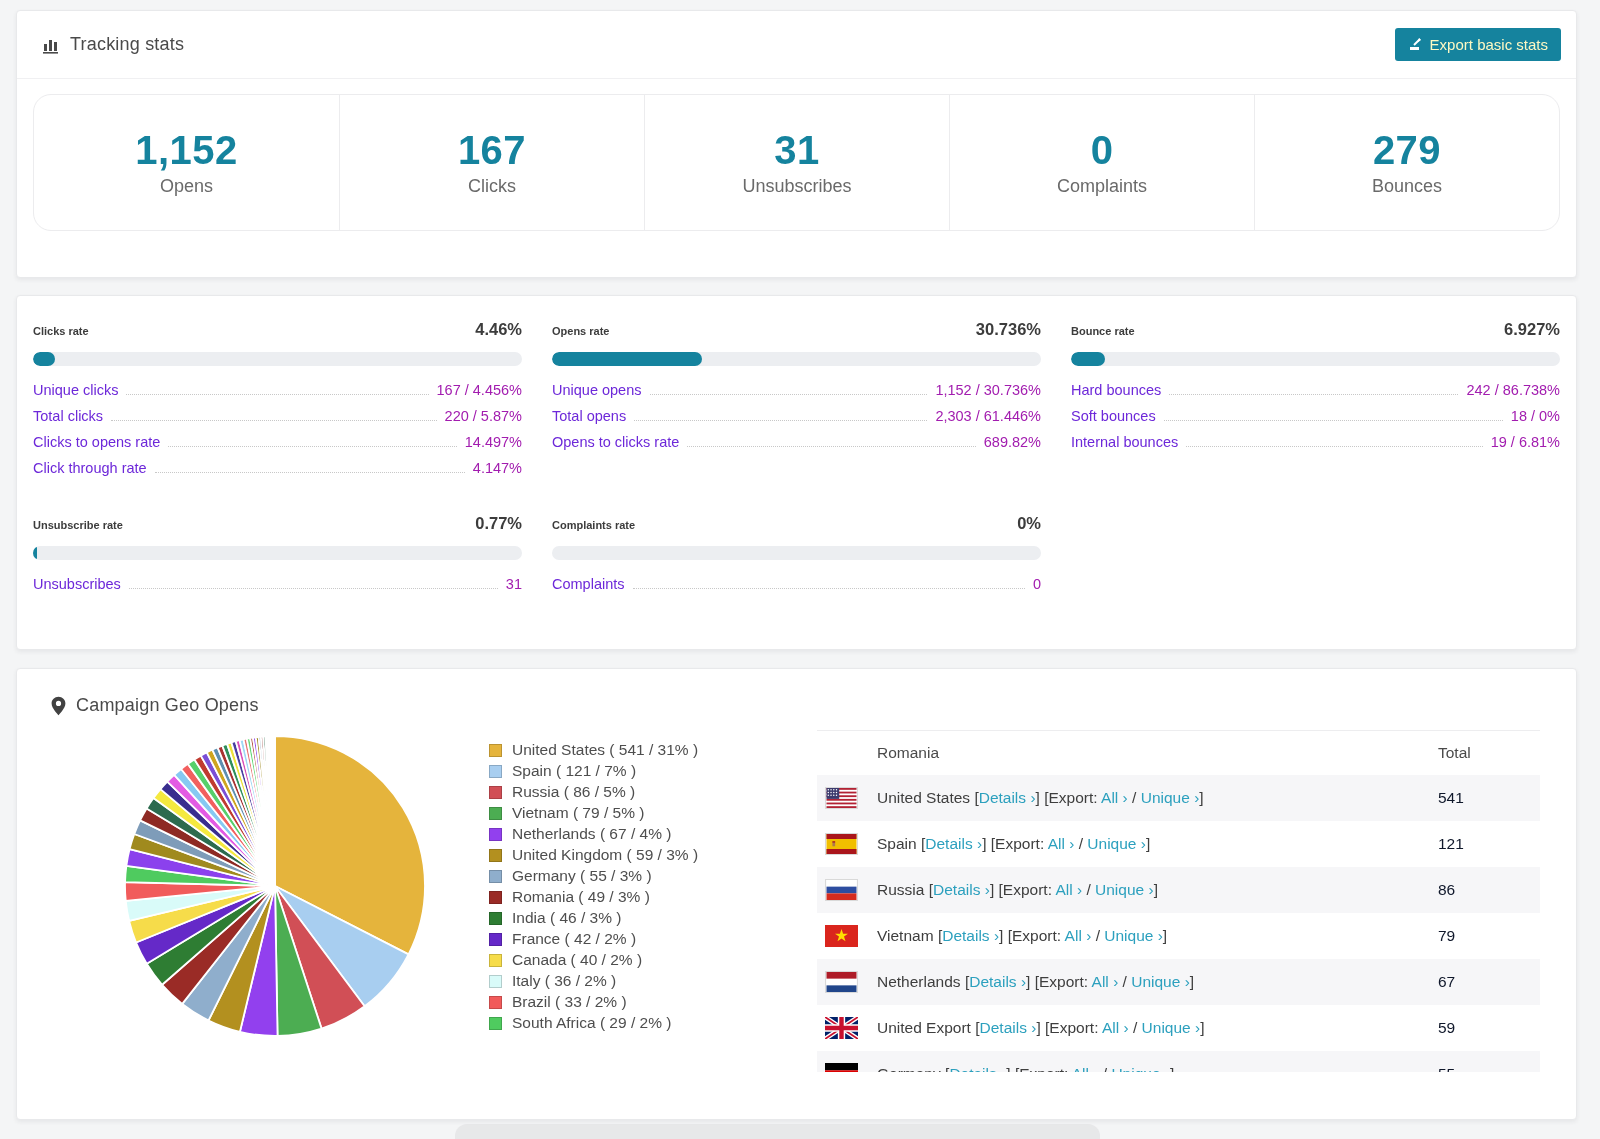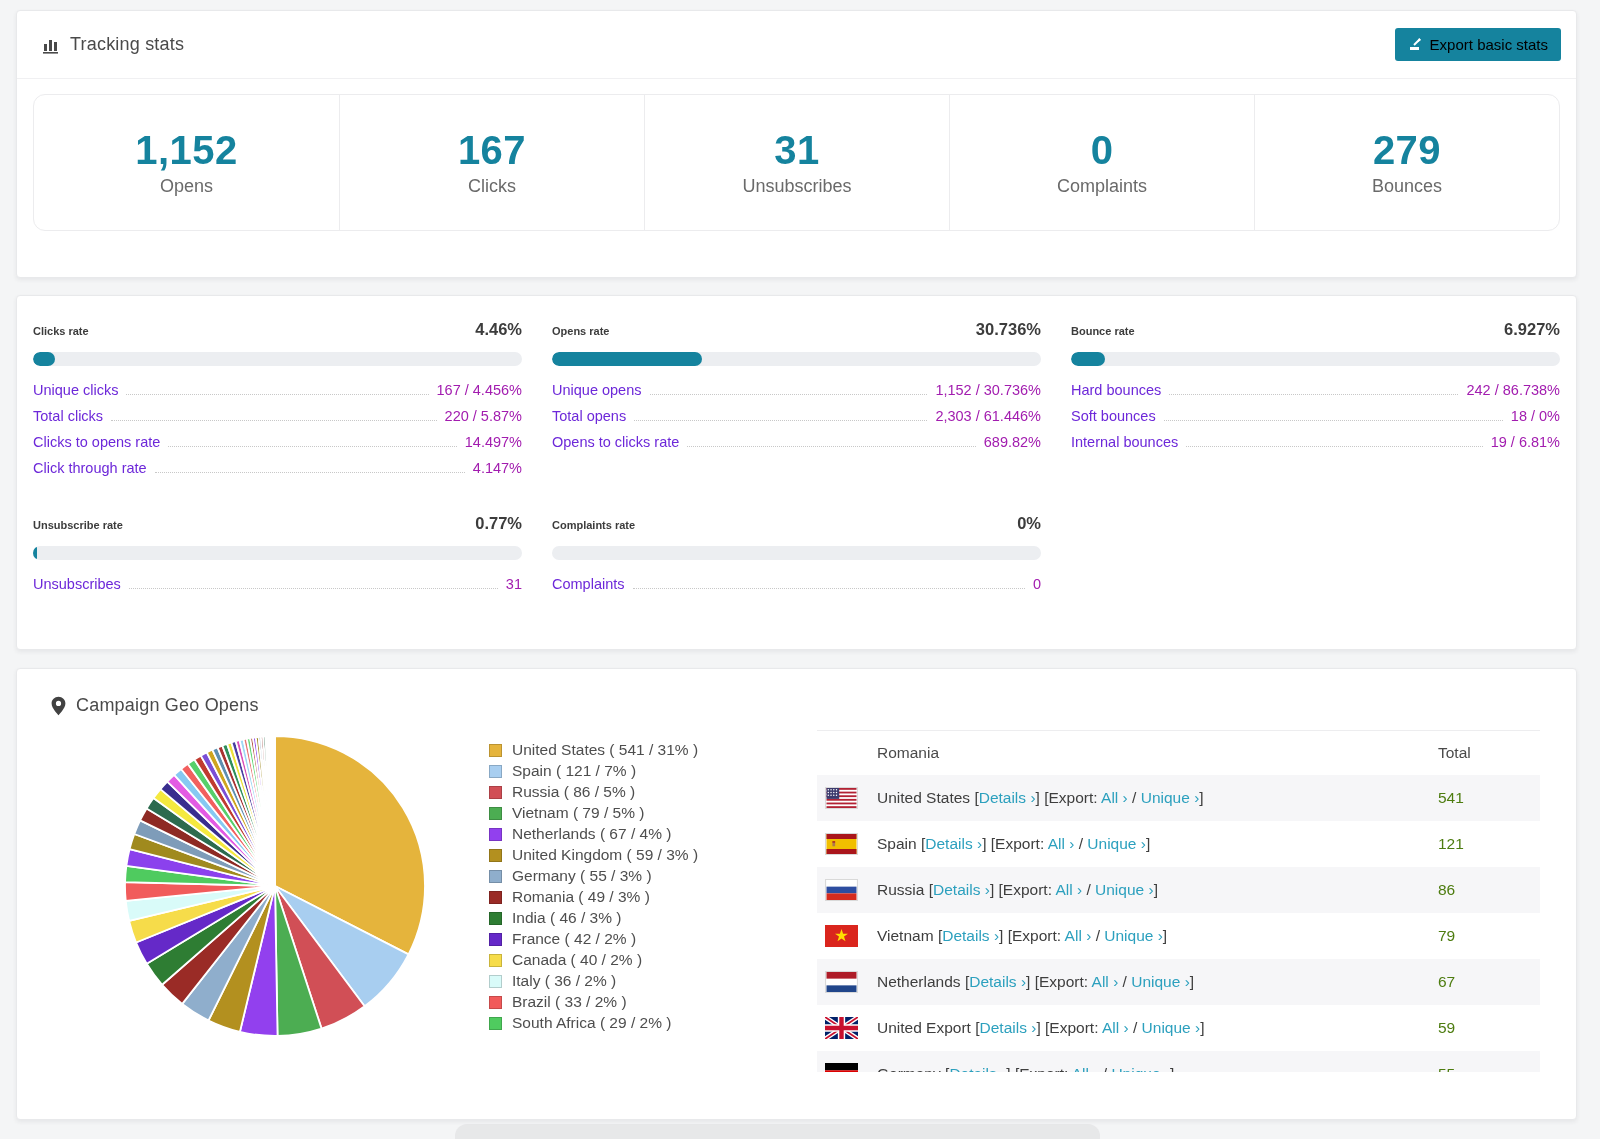--- a/index.html
+++ b/index.html
@@ -21,26 +21,26 @@
   
   #card-tracking { margin-top:10px; height:268px; }
   .card-header {
     display:flex; align-items:center;
     padding:0 15px 0 25px; height:68px;
     border-bottom:1px solid #f0f0f2;
   }
   .card-title { display:flex; align-items:center; gap:9px; font-size:18px; color:#4a4a4a; letter-spacing:.2px; }
   .export-btn {
     margin-left:auto; display:flex; align-items:center; gap:7px;
-    background:#15839e; color:#000000; border:none; border-radius:3px;
+    background:#15839e; color:#fef9c3; border:none; border-radius:3px;
     font-family:inherit; font-size:15px; padding:8px 13px; cursor:pointer;
   }
   .stats-box {
     margin:15px 16px 0 16px; height:137px;
-    border:1px solid #ececee; border-radius:12px;
+    border:1px solid #ececee; border-radius:18px;
     display:grid; grid-template-columns:repeat(5,1fr);
   }
   .stat-cell { display:flex; flex-direction:column; align-items:center; justify-content:center; }
   .stat-cell + .stat-cell { border-left:1px solid #ececee; }
   .stat-value { font-size:40px; font-weight:700; color:#15839e; letter-spacing:.5px; }
   .stat-label { font-size:18px; color:#6a6a6a; margin-top:3px; }
   
   #card-rates { margin-top:17px; height:355px; padding:16px 16px 20px 16px; }
   .rates-grid { display:grid; grid-template-columns:repeat(3,1fr); column-gap:30px; row-gap:30px; }
   .rate-head { display:flex; justify-content:space-between; align-items:baseline; padding-top:8px; }
@@ -61,21 +61,21 @@
   .legend-item { display:flex; align-items:center; gap:10px; margin:3px 0; }
   .legend-swatch { width:13px; height:13px; flex:0 0 13px; border:1px solid rgba(0,0,0,.18); }
   .legend-label { font-size:15.5px; color:#4e4e4e; }
   .table-zone { flex:1; margin-left:28px; }
   .table-clip { max-height:342px; overflow:hidden; }
   table.geo-table { width:100%; border-collapse:collapse; font-size:15.5px; color:#3e3e3e; border-top:1px solid #ededef; }
   table.geo-table th { text-align:left; font-weight:400; color:#4a4a4a; padding:13px 8px 13px 8px; font-size:15.5px; }
   table.geo-table td { padding:12px 8px; }
   table.geo-table tr.odd { background:#f6f6f8; }
   td.flag-cell { width:52px; padding-left:10px; }
-  td.total-cell, th.total-head { width:110px; color:#4d7c0f; }
+  td.total-cell, th.total-head { width:110px; color:#0f172a; }
   .geo-link { color:#2ca0be; text-decoration:none; cursor:pointer; }
   .flag { display:block; border:1px solid #d9d9d9; }
   .flag.noborder { border:none; }
   
   .bottom-blob {
     position:absolute; left:455px; top:1124px; width:645px; height:26px;
     background:#dcdcdf; border-radius:12px; opacity:.55;
   }
   .icon-dark { color:#4a4a4a; }
 </style>

